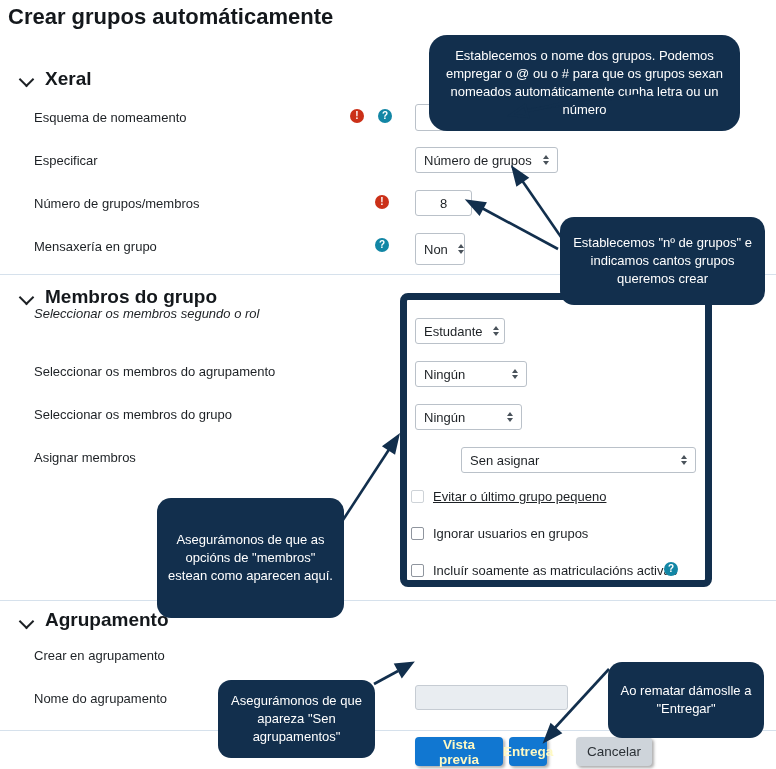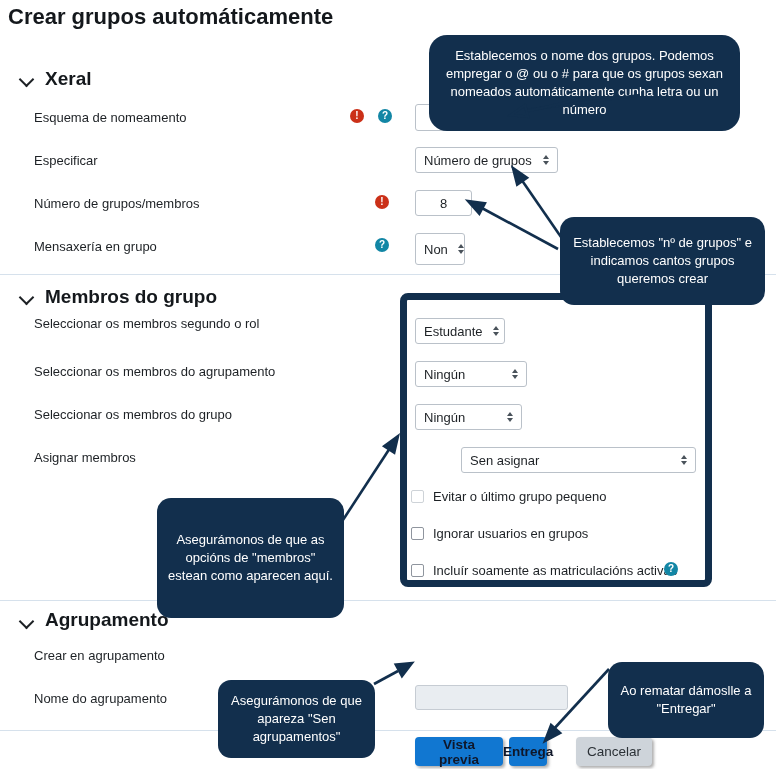--- a/index.html
+++ b/index.html
@@ -44,21 +44,21 @@
     border:1px solid #8f959e;border-radius:2px;background:#fff;cursor:pointer;
   }
   .cb.dim{border-color:#ced3d8;}
   .cb-label{position:absolute;font-size:13px;color:#1d2125;white-space:nowrap;}
   .btn{
     position:absolute;box-sizing:border-box;height:29px;border:none;border-radius:4px;
     font-family:inherit;font-size:13.5px;font-weight:700;cursor:pointer;padding:0 12px;
     box-shadow:2px 2px 3px rgba(110,110,110,.55);
     display:flex;align-items:center;justify-content:center;
   }
-  .btn.primary{background:#1177d1;color:#0f172a;}
+  .btn.primary{background:#1177d1;color:#fef9c3;}
   .btn.secondary{background:#ced4da;color:#2b3136;font-weight:400;}
   .arrows{position:absolute;left:0;top:0;z-index:40;pointer-events:none;}
 </style>
 </head>
 <body>
 
 <div class="canvas">
 
   <div class="page-title">Crear grupos automáticamente</div>
 
@@ -93,21 +93,21 @@
       </span>
   </div>
 
   <div class="divider" style="top:274px;"></div>
 
   <span class="chev" style="left:21px;top:292px;"></span>
   <div class="section-title" style="left:45px;top:286px;">Membros do grupo</div>
 
   <div class="hl-box" style="left:400px;top:293px;width:312px;height:294px;"></div>
 
-  <div class="flabel" style="left:34px;top:316px;">Seleccionar os membros segundo o rol</div>
+  <div class="flabel" style="left:34px;top:306px;font-style:italic;">Seleccionar os membros segundo o rol</div>
   <div class="select" style="left:415px;top:318px;width:90px;height:26px;">
     <span>Estudante</span>
     <span class="caret">
         <i class="up"></i>
         <i class="down"></i>
       </span>
   </div>
 
   <div class="flabel" style="left:34px;top:364px;">Seleccionar os membros do agrupamento</div>
   <div class="select" style="left:415px;top:361px;width:112px;height:26px;">
@@ -130,21 +130,21 @@
   <div class="flabel" style="left:34px;top:450px;">Asignar membros</div>
   <div class="select" style="left:415px;top:447px;width:235px;height:26px;margin-left:46px;">
     <span>Sen asignar</span>
     <span class="caret">
         <i class="up"></i>
         <i class="down"></i>
       </span>
   </div>
 
   <input type="checkbox" class="cb dim" style="left: 411px; top: 490px;">
-  <div class="cb-label" style="left:433px;top:489px;">Evitar o último grupo pequeno</div>
+  <div class="cb-label" style="left:433px;top:489px;text-decoration:underline;">Evitar o último grupo pequeno</div>
 
   <input type="checkbox" class="cb" style="left: 411px; top: 527px;">
   <div class="cb-label" style="left:433px;top:526px;">Ignorar usuarios en grupos</div>
 
   <input type="checkbox" class="cb" style="left: 411px; top: 564px;">
   <div class="cb-label" style="left:433px;top:563px;">Incluír soamente as matriculacións activas</div>
   <span class="circle-icon help" style="left:664px;top:562px;">?</span>
 
   <div class="divider" style="top:600px;"></div>
 

